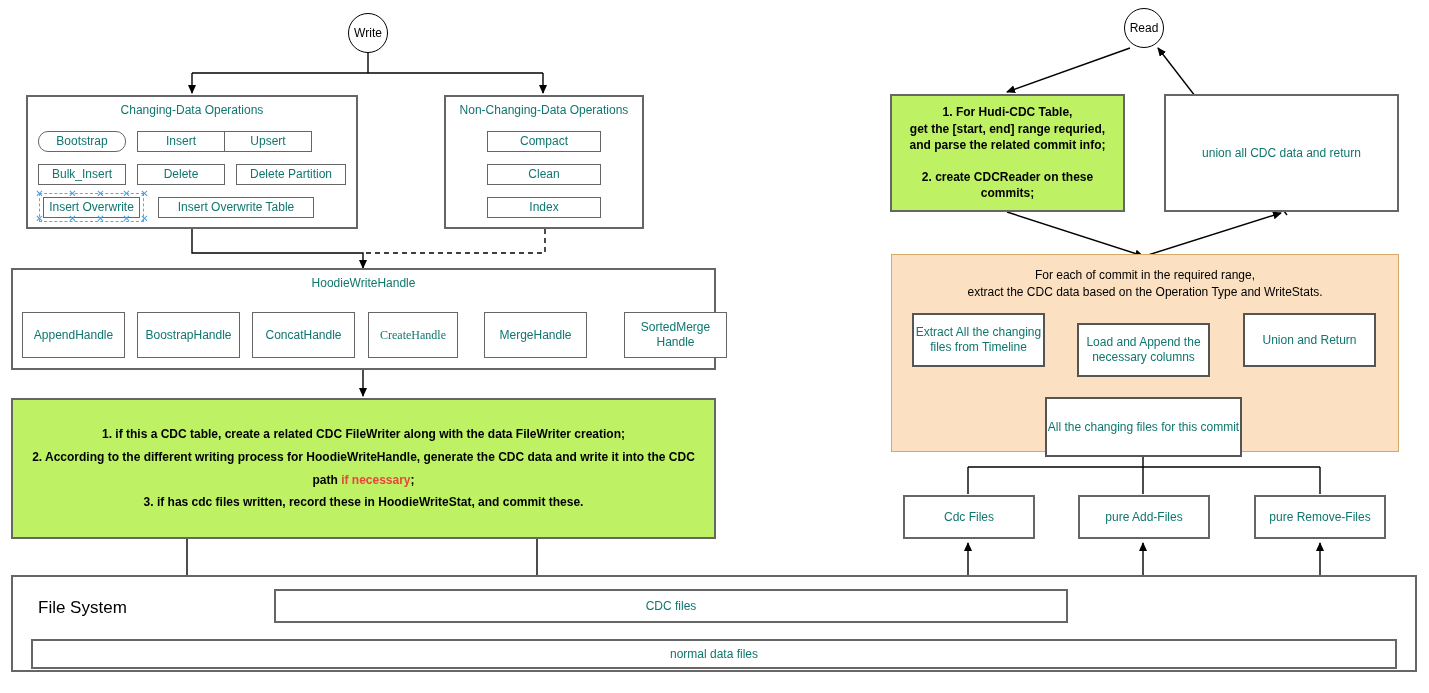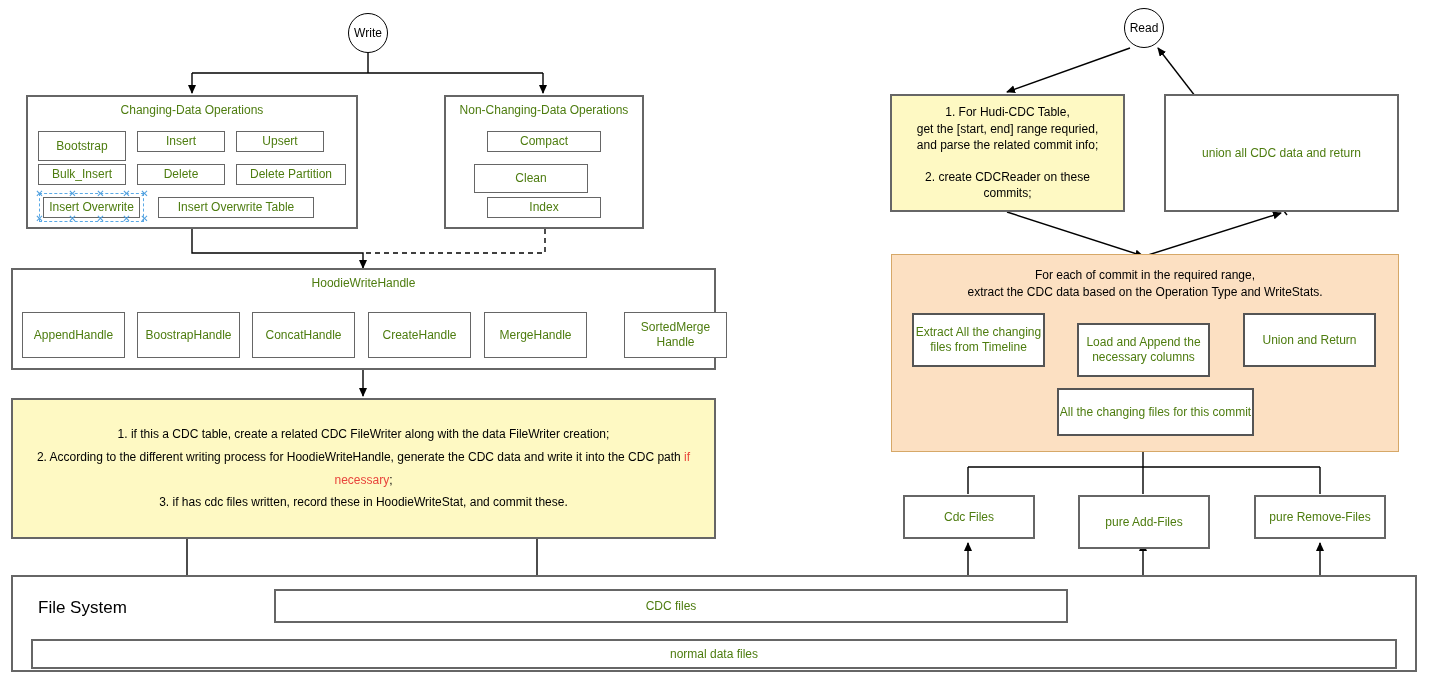--- a/index.html
+++ b/index.html
@@ -1,42 +1,42 @@
 <!DOCTYPE html>
 <html><head>
 <meta charset="utf-8">
 <style>
   html,body{margin:0;padding:0;background:#ffffff;}
   body{font-family:"Liberation Sans","DejaVu Sans",sans-serif;color:#000;}
   #canvas{position:relative;width:1429px;height:693px;overflow:hidden;background:#fff;}
 
   .node{position:absolute;box-sizing:border-box;background:#ffffff;border:2px solid #666666;
         display:flex;align-items:center;justify-content:center;text-align:center;
-        font-size:12px;line-height:1.25;color:#4d7c0f;}
+        font-size:12px;line-height:1.25;color:#0f766e;}
   .node.thin{border-width:1px;}
   .grp{align-items:flex-start;}
   .grp-title{position:absolute;top:6px;left:0;right:0;text-align:center;font-size:12px;}
 
   .ellipse{position:absolute;box-sizing:border-box;border:1.5px solid #000;border-radius:50%;
            background:#fff;display:flex;align-items:center;justify-content:center;font-size:12px;}
 
   .panel{position:absolute;box-sizing:border-box;background:#fce0c2;border:1px solid #d6a868;}
   .panel-title{position:absolute;left:0;right:0;top:12px;text-align:center;font-size:12px;line-height:1.4;}
 
   .fs-label{position:absolute;font-size:17px;}
 
   svg.lines{position:absolute;left:0;top:0;width:1429px;height:693px;pointer-events:none;}
 
   .sel-box{position:absolute;box-sizing:border-box;border:1px dashed #5aa9e6;pointer-events:none;}
   .handle{position:absolute;width:9px;height:9px;color:#4d9ede;font-size:10px;line-height:9px;
           text-align:center;pointer-events:none;}
 
-  .txtnode{position:absolute;box-sizing:border-box;border:2px solid #666;background:#fef9c3;
+  .txtnode{position:absolute;box-sizing:border-box;border:2px solid #666;background:#bef264;
            font-size:12px;line-height:1.9;text-align:center;display:flex;flex-direction:column;
-           align-items:center;justify-content:center;padding:4px 10px;}
+           align-items:center;justify-content:center;padding:4px 10px;font-weight:bold;}
   .txtnode p{margin:0;}
   .red{color:#e8453c;}
 </style>
 </head>
 <body>
 
 <div id="canvas">
 
   <svg class="lines" viewBox="0 0 1429 693">
     <defs>
@@ -86,23 +86,23 @@
     </g>
   </svg>
 
   <div class="ellipse" style="left:348px;top:13px;width:40px;height:40px;">
     <span>Write</span>
   </div>
 
   <div class="node grp" style="left:26px;top:95px;width:332px;height:134px;">
     <div class="grp-title">Changing-Data Operations</div>
   </div>
-  <div class="node thin" style="left:38px;top:131px;width:88px;height:30px;">Bootstrap</div>
+  <div class="node thin" style="left:38px;top:131px;width:88px;height:21px;border-radius:10px;">Bootstrap</div>
   <div class="node thin" style="left:137px;top:131px;width:88px;height:21px;">Insert</div>
-  <div class="node thin" style="left:236px;top:131px;width:88px;height:21px;">Upsert</div>
+  <div class="node thin" style="left:224px;top:131px;width:88px;height:21px;">Upsert</div>
   <div class="node thin" style="left:38px;top:164px;width:88px;height:21px;">Bulk_Insert</div>
   <div class="node thin" style="left:137px;top:164px;width:88px;height:21px;">Delete</div>
   <div class="node thin" style="left:236px;top:164px;width:110px;height:21px;">Delete Partition</div>
   <div class="node thin" style="left:43px;top:197px;width:97px;height:21px;">Insert  Overwrite</div>
   <div class="node thin" style="left:158px;top:197px;width:156px;height:21px;">Insert  Overwrite Table</div>
 
   <div class="sel-box" style="left:39px;top:193px;width:105px;height:29px;"></div>
   <div class="handle" style="left:35px;top:189px;">✕</div>
   <div class="handle" style="left:68px;top:189px;">✕</div>
   <div class="handle" style="left:96px;top:189px;">✕</div>
@@ -111,30 +111,30 @@
   <div class="handle" style="left:35px;top:214px;">✕</div>
   <div class="handle" style="left:68px;top:214px;">✕</div>
   <div class="handle" style="left:96px;top:214px;">✕</div>
   <div class="handle" style="left:122px;top:214px;">✕</div>
   <div class="handle" style="left:140px;top:214px;">✕</div>
 
   <div class="node grp" style="left:444px;top:95px;width:200px;height:134px;padding-left:6px;">
     <div class="grp-title">Non-Changing-Data Operations</div>
   </div>
   <div class="node thin" style="left:487px;top:131px;width:114px;height:21px;">Compact</div>
-  <div class="node thin" style="left:474px;top:164px;width:114px;height:29px;">Clean</div>
+  <div class="node thin" style="left:487px;top:164px;width:114px;height:21px;">Clean</div>
   <div class="node thin" style="left:487px;top:197px;width:114px;height:21px;">Index</div>
 
   <div class="node grp" style="left:11px;top:268px;width:705px;height:102px;">
     <div class="grp-title">HoodieWriteHandle</div>
   </div>
   <div class="node thin" style="left:22px;top:312px;width:103px;height:46px;">AppendHandle</div>
   <div class="node thin" style="left:137px;top:312px;width:103px;height:46px;">BoostrapHandle</div>
   <div class="node thin" style="left:252px;top:312px;width:103px;height:46px;">ConcatHandle</div>
-  <div class="node thin" style="left:368px;top:312px;width:103px;height:46px;">CreateHandle</div>
+  <div class="node thin" style="left:368px;top:312px;width:90px;height:46px;font-family:Liberation Serif, serif;">CreateHandle</div>
   <div class="node thin" style="left:484px;top:312px;width:103px;height:46px;">MergeHandle</div>
   <div class="node thin" style="left:600px;top:312px;width:103px;height:46px;margin-left:24px;">SortedMerge Handle</div>
 
   <div class="txtnode" style="left:11px;top:398px;width:705px;height:141px;">
     <p>1. if this a CDC table, create a related CDC FileWriter along with the data FileWriter creation;</p>
     <p>
       <span>2. According to the different writing process for HoodieWriteHandle, generate the CDC data and write it into the CDC path </span><span class="red">if necessary</span><span>;</span>
     </p>
     <p>3. if has cdc files written, record these in HoodieWriteStat, and commit these.</p>
   </div>
@@ -161,19 +161,19 @@
 
   <div class="panel" style="left:891px;top:254px;width:508px;height:198px;">
     <div class="panel-title">
       <div>For each of commit in the required range,</div>
       <div>extract the CDC data based on the Operation Type and WriteStats.</div>
     </div>
   </div>
   <div class="node" style="left:912px;top:313px;width:133px;height:54px;border-color:#555;">Extract All the changing files from Timeline</div>
   <div class="node" style="left:1077px;top:323px;width:133px;height:54px;border-color:#555;">Load and Append the necessary columns</div>
   <div class="node" style="left:1243px;top:313px;width:133px;height:54px;border-color:#555;">Union and Return</div>
-  <div class="node" style="left:1045px;top:388px;width:197px;height:48px;border-color:#555;margin-left:12px;">All the changing files for this commit</div>
+  <div class="node" style="left:1045px;top:397px;width:197px;height:60px;border-color:#555;">All the changing files for this commit</div>
 
   <div class="node" style="left:903px;top:495px;width:132px;height:44px;">Cdc Files</div>
-  <div class="node" style="left:1078px;top:495px;width:132px;height:54px;">pure Add-Files</div>
+  <div class="node" style="left:1078px;top:495px;width:132px;height:44px;">pure Add-Files</div>
   <div class="node" style="left:1254px;top:495px;width:132px;height:44px;">pure Remove-Files</div>
 
 </div>
 
 </body></html>

